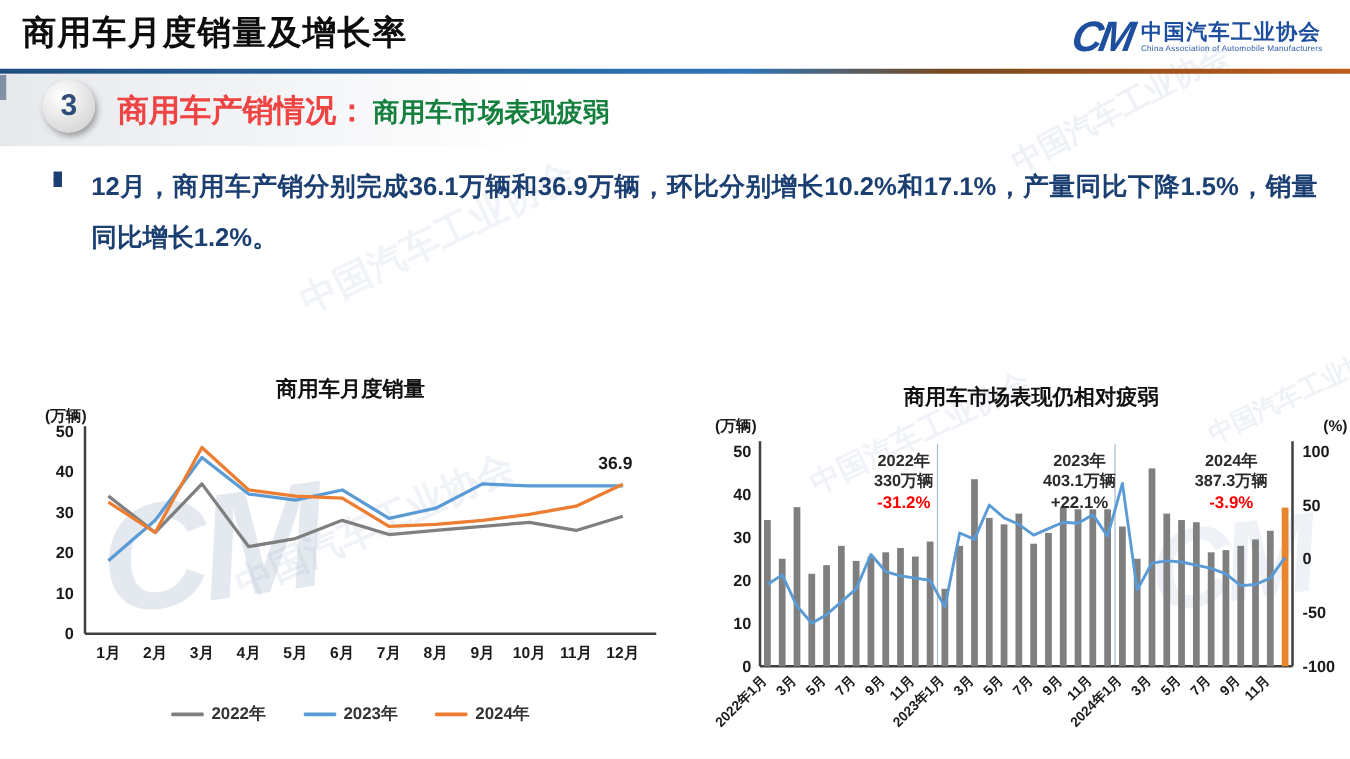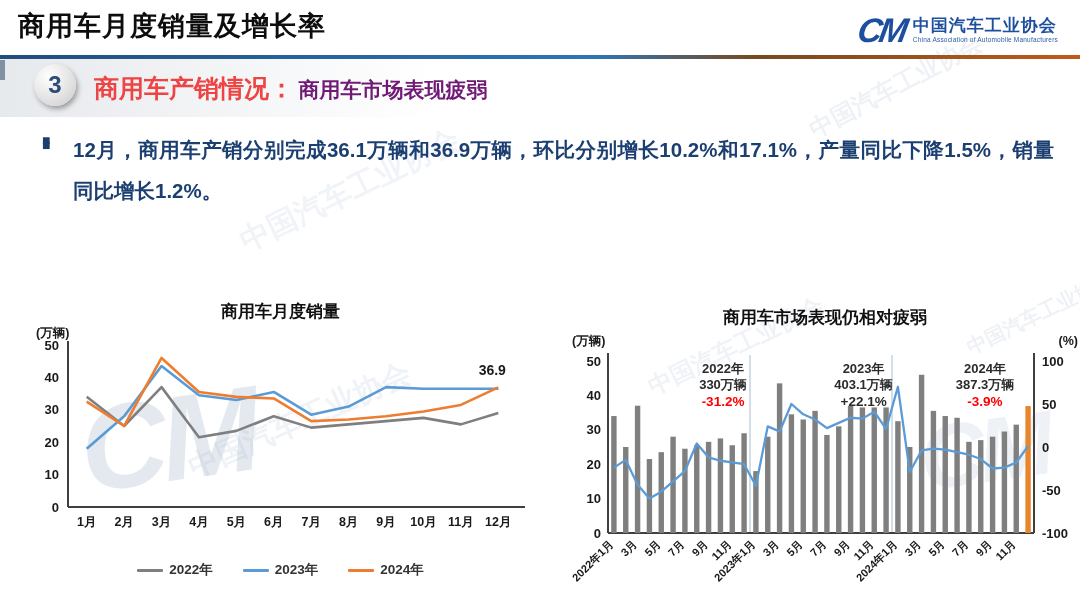--- a/index.html
+++ b/index.html
@@ -32,21 +32,21 @@
   
   .badge{
     position:absolute; left:34px; top:64px; width:42px; height:42px; border-radius:50%;
     background:radial-gradient(circle at 35% 30%,#ffffff,#dedede 65%,#c8c8c8);
     box-shadow:2px 3px 5px rgba(60,60,60,.45);
     display:flex; align-items:center; justify-content:center;
     font-size:24px; font-weight:600; color:#2d4d77;
   }
   .section-heading{position:absolute; left:94px; top:72px; white-space:nowrap;}
   .section-title{font-size:25px; font-weight:800; color:#ef4444;}
-  .section-subtitle{font-size:21px; font-weight:800; color:#701a75;}
+  .section-subtitle{font-size:21px; font-weight:800; color:#15803d;}
   
   .bullets{position:absolute; left:40px; top:124px; width:1014px;}
   .bullet{
     position:relative; padding-left:33px; margin-bottom:5px;
     font-size:20.5px; font-weight:600; color:#1c3f72;
     line-height:2.02; text-align:justify;
   }
   .bullet .marker{
     position:absolute; left:2px; top:2px; font-size:14px; color:#1c3f72;
   }

